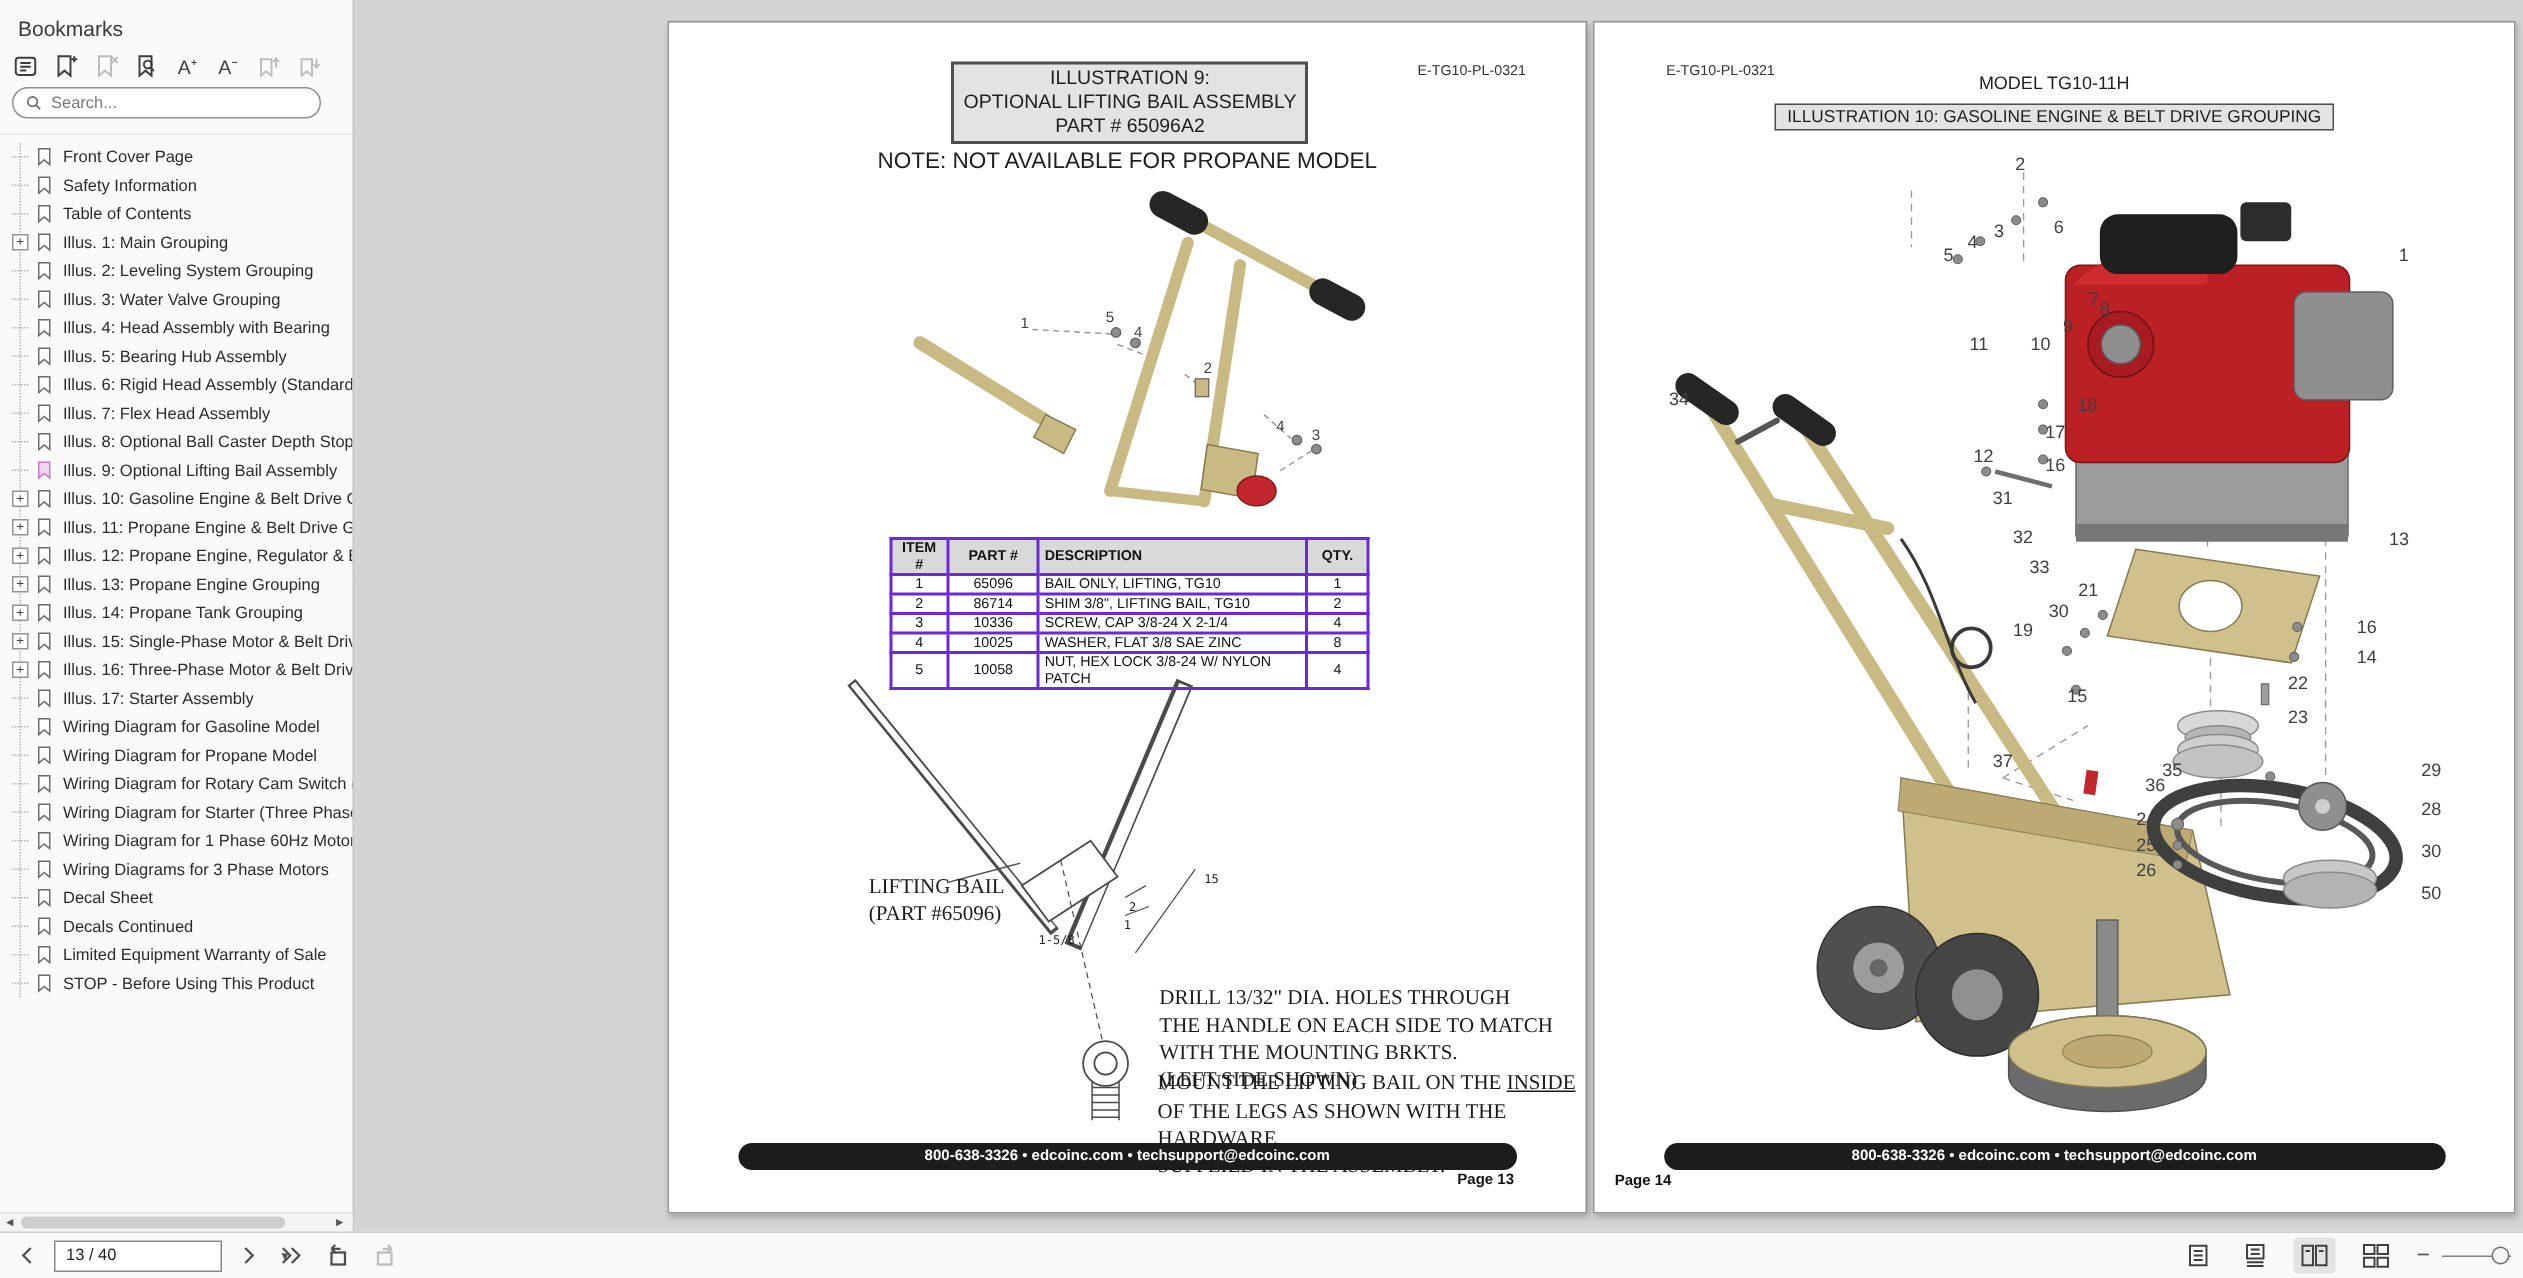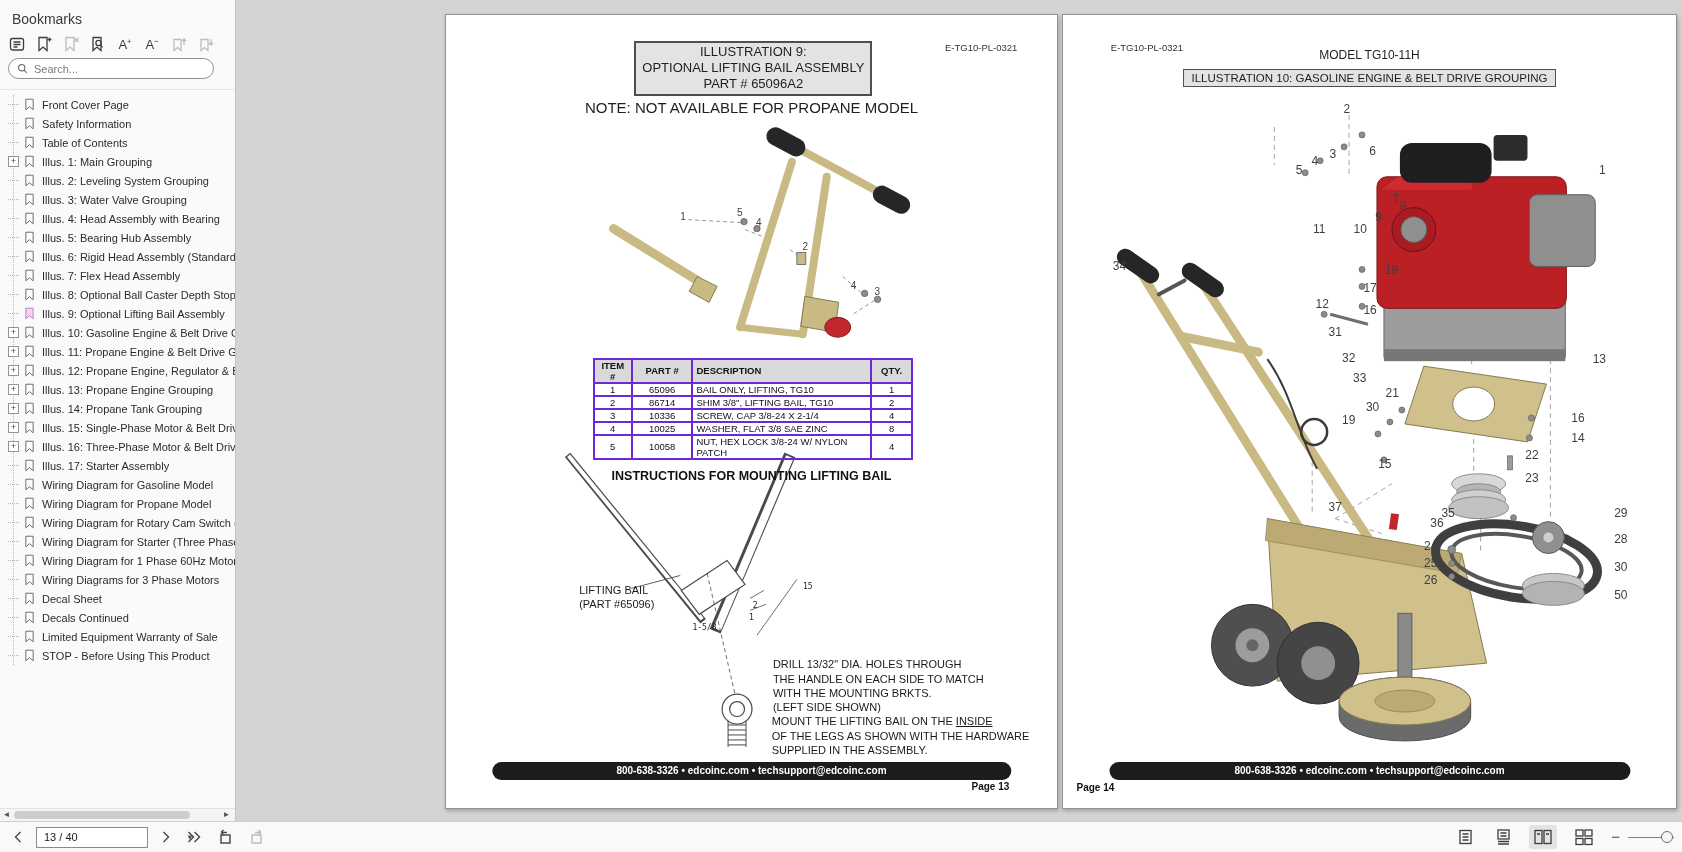--- a/index.html
+++ b/index.html
@@ -46,21 +46,21 @@
   .dim { position:absolute; transform:translate(-50%,-50%); font-size:8px; font-family:"DejaVu Sans Mono",monospace; color:#222; }
   .doc-code { position:absolute; font-size:9.5px; color:#333; }
   .titlebox13 { position:absolute; left:30.8%; top:3.3%; width:39%; background:#e3e3e3; border:2px solid #4f4f4f; text-align:center; font-size:13px; line-height:16px; padding:1px 0 2px; color:#1f1f1f; }
   .note-center { position:absolute; left:0; right:0; top:10.6%; text-align:center; font-size:15px; color:#1f1f1f; }
   .parts { position:absolute; left:24%; top:43.2%; width:52.5%; border-collapse:collapse; font-size:9.5px; color:#111; }
   .parts th, .parts td { border:2px solid #6d28d9; padding:0 3px; height:12.5px; line-height:11px; text-align:center; }
   .parts th { background:#d9d9d9; text-align:left; font-weight:bold; }
   .parts th.c { text-align:center; }
   .parts td.desc { text-align:left; }
   .instr-title { position:absolute; left:0; right:0; top:57.2%; text-align:center; font-weight:bold; font-size:12.5px; color:#111; }
-  .tech { position:absolute; font-family:Liberation Sans, sans-serif; font-size:11px; line-height:1.3; color:#1a1a1a; white-space:pre-line; }
+  .tech { position:absolute; font-family:Liberation Serif, serif; font-size:14px; line-height:1.3; color:#1a1a1a; white-space:pre-line; }
   .u { text-decoration:underline; }
   .pill { position:absolute; left:50%; transform:translateX(-50%); top:94.2%; width:85%; height:18px; background:#1c1c1c; border-radius:9px; color:#fff; font-size:10px; font-weight:bold; text-align:center; line-height:18px; }
   .pagelabel { position:absolute; font-size:10px; font-weight:bold; color:#111; }
   .model-line { position:absolute; left:0; right:0; top:4.1%; text-align:center; font-size:12px; color:#1f1f1f; }
   .titlebox14 { position:absolute; left:50%; transform:translateX(-50%); top:6.8%; background:#e3e3e3; border:1px solid #4f4f4f; padding:2px 8px; font-size:11.5px; white-space:nowrap; color:#1f1f1f; }
 
   
   .bottombar { position:absolute; left:0; top:821px; width:1682px; height:31px; background:#f9f9f9; border-top:1px solid #cfcfcf; display:flex; align-items:center; }
   .bb-left { display:flex; align-items:center; gap:10px; margin-left:10px; }
   .bb-right { display:flex; align-items:center; gap:13px; margin-left:auto; margin-right:8px; }
@@ -459,21 +459,20 @@
             </tr>
             <tr>
               <td>5</td>
               <td>10058</td>
               <td class="desc">NUT, HEX LOCK 3/8-24 W/ NYLON PATCH</td>
               <td>4</td>
             </tr>
           </tbody>
       </table>
 
-      <div class="instr-title">INSTRUCTIONS FOR MOUNTING LIFTING BAIL</div>
       <div class="tech" style="left:21.8%; top:71.6%;">LIFTING BAIL
 (PART #65096)</div>
       <div class="tech" style="left:53.5%; top:81.0%;">DRILL 13/32" DIA. HOLES THROUGH
 THE HANDLE ON EACH SIDE TO MATCH
 WITH THE MOUNTING BRKTS.
 (LEFT SIDE SHOWN)</div>
       <div class="tech" style="left:53.3%; top:88.2%;"><span>MOUNT THE LIFTING BAIL ON THE </span><span class="u">INSIDE</span><div>OF THE LEGS AS SHOWN WITH THE HARDWARE
 SUPPLIED IN THE ASSEMBLY.</div></div>
 
       <div class="overlay">

